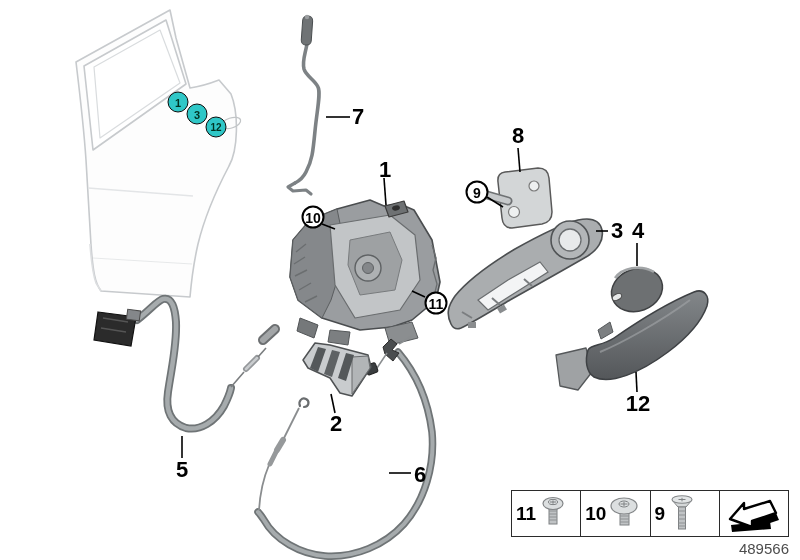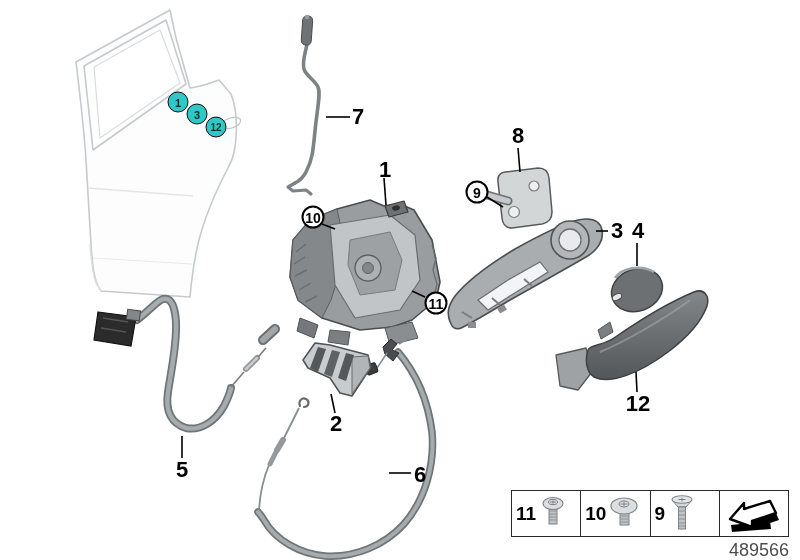--- a/index.html
+++ b/index.html
@@ -30,21 +30,21 @@
     border:1.5px solid #2b2b2b;display:flex;box-sizing:border-box;background:#fff;
   }
   .lcell{
     flex:1;display:flex;align-items:center;justify-content:flex-start;
     border-right:1.5px solid #2b2b2b;padding:2px 0 2px 4px;box-sizing:border-box;cursor:pointer;
   }
   .lcell:last-child{border-right:none;justify-content:center;padding:2px;}
   .lnum{font-weight:bold;font-size:19px;color:#000;margin-right:2px;}
   #partnum{
     position:absolute;left:700px;top:540px;width:89px;text-align:right;
-    font-size:18px;color:#4d4d4d;
+    font-size:15px;color:#4d4d4d;
   }
 </style>
 </head>
 <body>
 
 <svg id="art" width="800" height="560" viewBox="0 0 800 560">
 
   <g stroke="#c7cacd" stroke-width="1.6" fill="#fdfdfd" stroke-linejoin="round">
     <path d="M170,10 L76,62 C80,95 84,130 86,160 L91,245 C93,272 95,283 101,291
              L190,297 C192,274 195,257 198,244 C206,211 219,185 229,166

